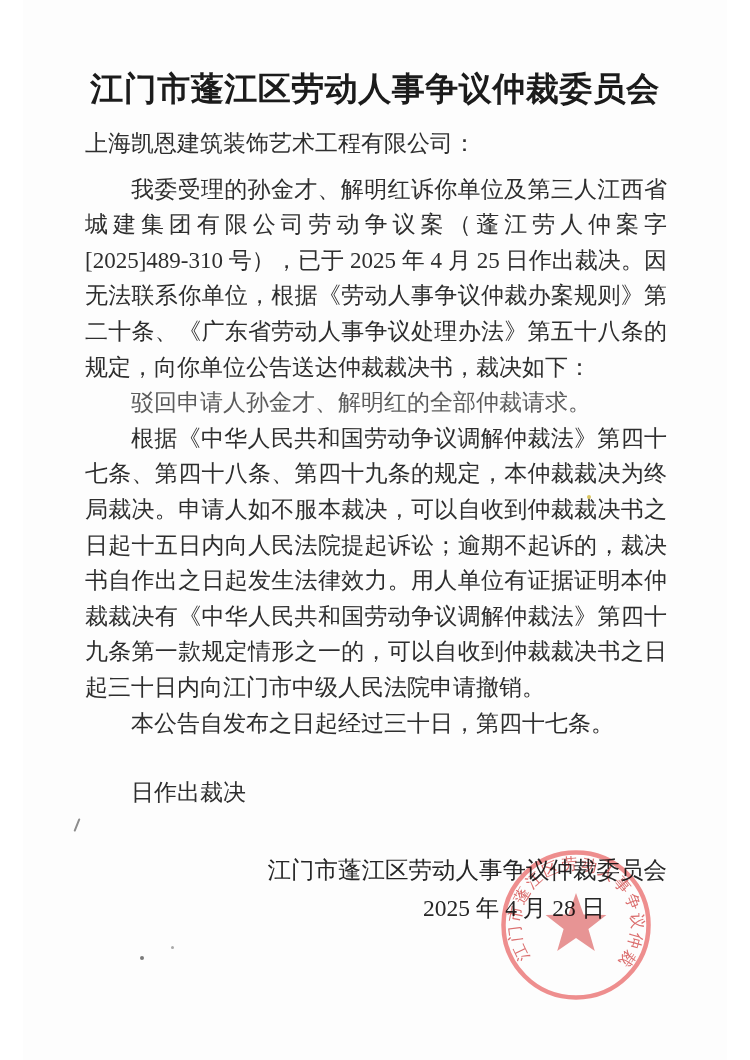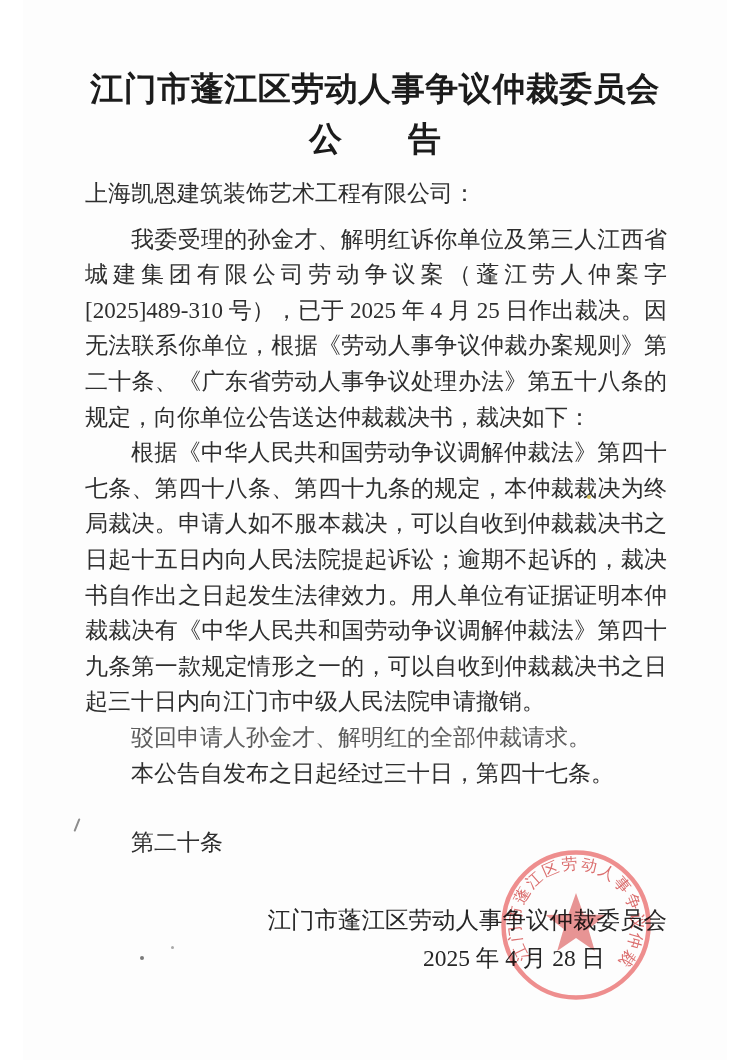--- a/index.html
+++ b/index.html
@@ -95,29 +95,28 @@
   .speck-2 { left: 148px; top: 946px; width: 3px; height: 3px; background: #a9a9a9; }
   .speck-3 { left: 564px; top: 495px; width: 4px; height: 4px; background: #d9c35f; }
 </style>
 </head>
 <body>
 
 <div class="page">
 
   <div class="title">江门市蓬江区劳动人事争议仲裁委员会</div>
 
-  <div class="subtitle">公　　告</div>
 
   <div class="content">
     <p class="salutation">上海凯恩建筑装饰艺术工程有限公司：</p>
     <p class="para">我委受理的孙金才、解明红诉你单位及第三人江西省城建集团有限公司劳动争议案（蓬江劳人仲案字[2025]489-310 号），已于 2025 年 4 月 25 日作出裁决。因无法联系你单位，根据《劳动人事争议仲裁办案规则》第二十条、《广东省劳动人事争议处理办法》第五十八条的规定，向你单位公告送达仲裁裁决书，裁决如下：</p>
+    <p class="para faded">驳回申请人孙金才、解明红的全部仲裁请求。</p>
     <p class="para">根据《中华人民共和国劳动争议调解仲裁法》第四十七条、第四十八条、第四十九条的规定，本仲裁裁决为终局裁决。申请人如不服本裁决，可以自收到仲裁裁决书之日起十五日内向人民法院提起诉讼；逾期不起诉的，裁决书自作出之日起发生法律效力。用人单位有证据证明本仲裁裁决有《中华人民共和国劳动争议调解仲裁法》第四十九条第一款规定情形之一的，可以自收到仲裁裁决书之日起三十日内向江门市中级人民法院申请撤销。</p>
-    <p class="para faded">驳回申请人孙金才、解明红的全部仲裁请求。</p>
     <p class="para">本公告自发布之日起经过三十日，第四十七条。</p>
-    <p class="para closing">第二十条</p>
+    <p class="para closing">日作出裁决</p>
   </div>
 
   <div class="signature">江门市蓬江区劳动人事争议仲裁委员会</div>
 
   <div class="date">2025 年 4 月 28 日</div>
 
   <div class="seal">
     <svg viewBox="0 0 158 158" xmlns="http://www.w3.org/2000/svg">
       <circle cx="79" cy="79" r="72.5" fill="none" stroke="#ef8585" stroke-width="4.5" opacity="0.92"></circle>
       <polygon points="79,47 86.6,68.5 109.4,69.1 91.4,83 97.8,104.9 79,92 60.2,104.9 66.6,83 48.6,69.1 71.4,68.5" fill="#e58282" opacity="0.85"></polygon>

